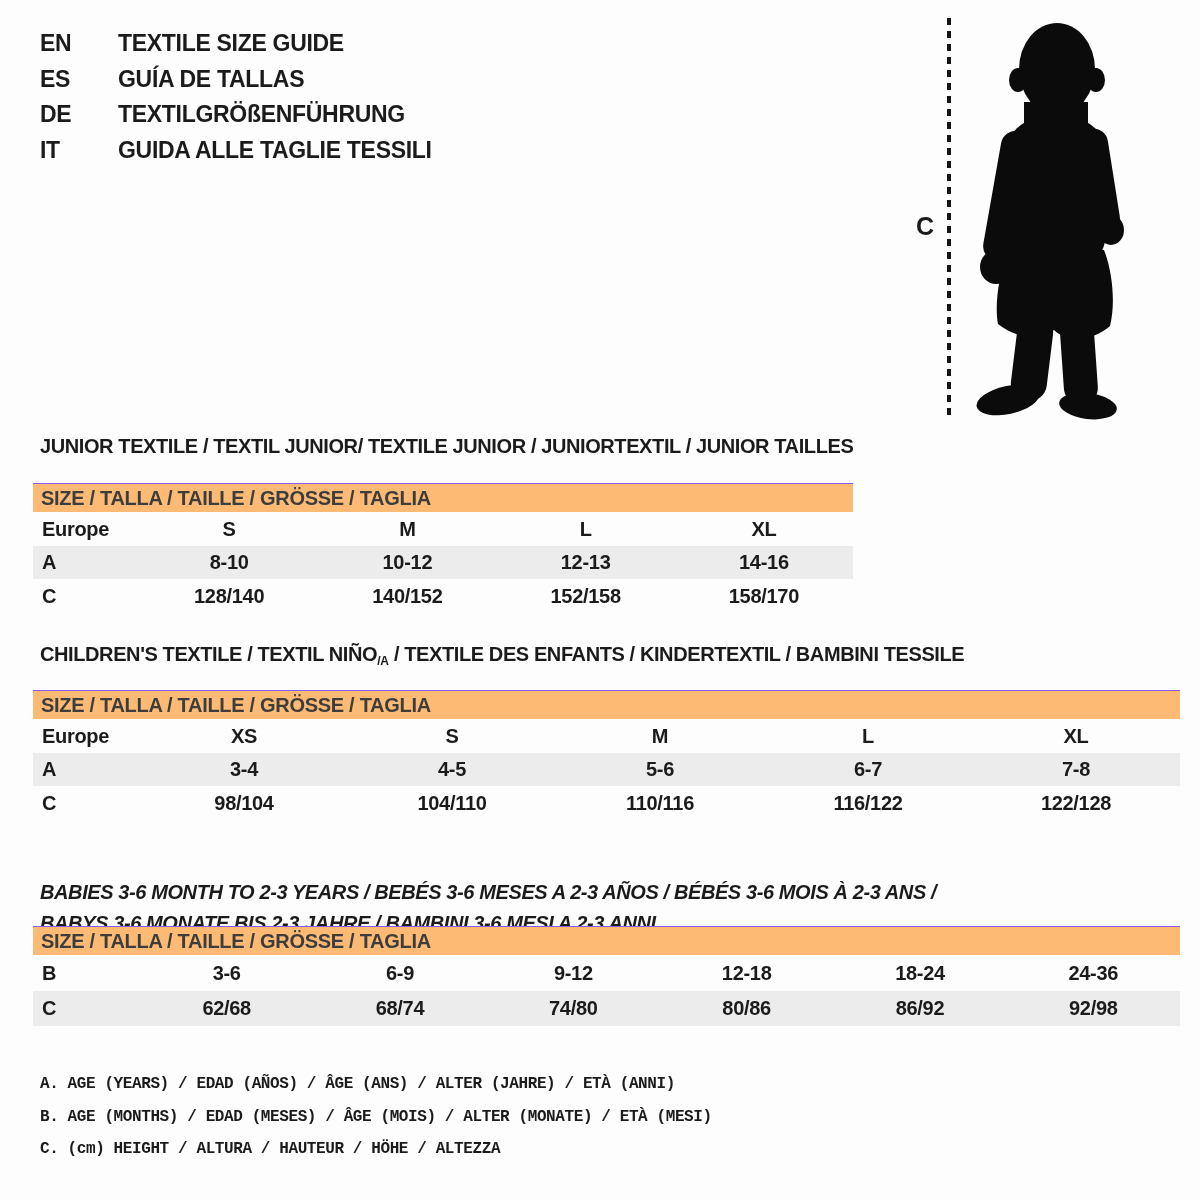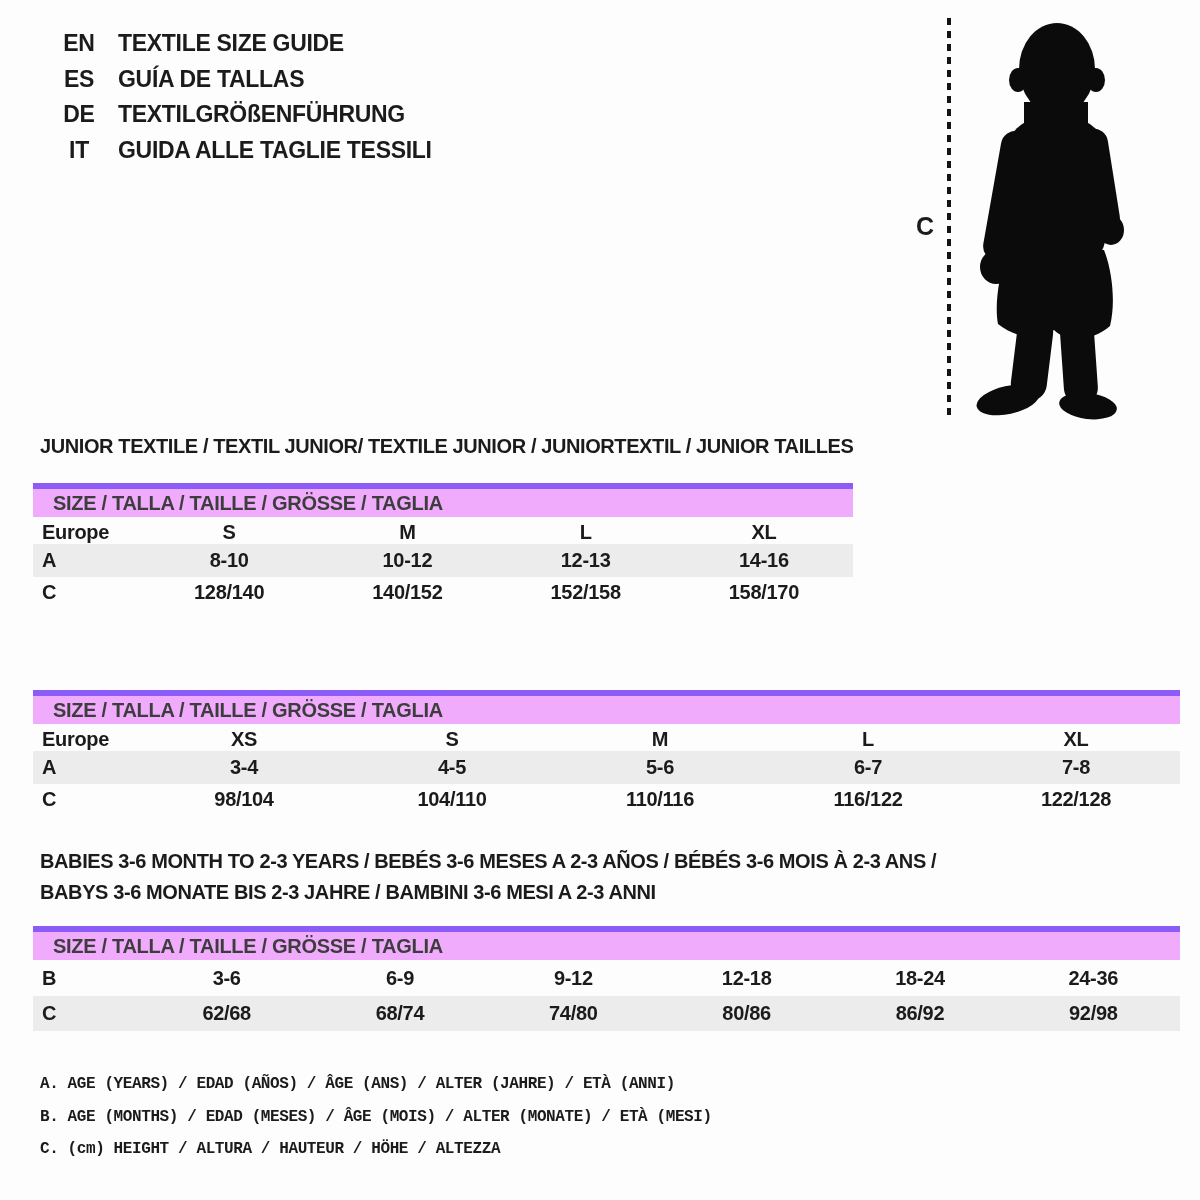--- a/index.html
+++ b/index.html
@@ -4,42 +4,42 @@
 <style>
   html,body{margin:0;padding:0;background:#ffffff;}
   .canvas{
     position:relative;width:1200px;height:1200px;background:#fdfdfd;
     font-family:"Liberation Sans",sans-serif;font-weight:700;color:#1b1b1b;
     letter-spacing:-0.3px;overflow:hidden;
   }
   
   .lang-list{position:absolute;left:40px;top:26px;font-size:23px;}
   .lang-row{display:flex;line-height:35.5px;}
-  .lang-code{width:78px;text-align:center;}
+  .lang-code{width:78px;}
   
   .fig-line{
     position:absolute;left:947px;top:18px;width:4px;height:398px;
     background:repeating-linear-gradient(to bottom,#141414 0 7px,transparent 7px 13px);
   }
   .fig-c{position:absolute;left:916px;top:212px;font-size:25px;}
   .fig-svg{position:absolute;left:966px;top:12px;}
   
   .section-title{position:absolute;left:40px;font-size:20px;line-height:31px;letter-spacing:-0.4px;}
   .sub{font-size:12px;vertical-align:-4px;letter-spacing:-0.2px;}
   
   .size-table{position:absolute;left:33px;font-size:20px;}
   .size-bar{
-    background:#f0abfc;color:#3d3d3d;height:28px;display:flex;align-items:center;
-    padding-left:20px;border-top:6px solid #8b5cf6;
+    background:#fdba74;color:#3d3d3d;height:28px;display:flex;align-items:center;
+    padding-left:8px;border-top:1px solid #8b5cf6;
   }
   .t-row{display:flex;align-items:center;}
   .t-label{width:107px;padding-left:9px;box-sizing:border-box;}
   .t-cell{flex:1;text-align:center;}
   .alt{background:#ececec;}
-  .h34{height:27px;align-items:flex-end;} .h33{height:33px;} .h36{height:36px;} .h35{height:35px;}
+  .h34{height:34px;} .h33{height:33px;} .h36{height:36px;} .h35{height:35px;}
   
   .legend{position:absolute;left:40px;top:1068px;font-size:16px;letter-spacing:-0.4px;font-family:Liberation Mono, monospace;}
   .legend-row{line-height:32.5px;}
 </style>
 </head>
 <body>
 
 <div class="canvas">
 
   <div class="lang-list">
@@ -101,20 +101,21 @@
     </div>
     <div class="t-row h34">
       <div class="t-label">C</div>
       <div class="t-cell">128/140</div>
       <div class="t-cell">140/152</div>
       <div class="t-cell">152/158</div>
       <div class="t-cell">158/170</div>
     </div>
   </div>
 
+  <div class="section-title" style="top:639px;"><span>CHILDREN'S TEXTILE / TEXTIL NIÑO</span><span class="sub">/A</span><span> / TEXTILE DES ENFANTS / KINDERTEXTIL / BAMBINI TESSILE</span></div>
   <div class="size-table" style="top:690px;width:1147px;">
     <div class="size-bar">SIZE / TALLA / TAILLE / GRÖSSE / TAGLIA</div>
     <div class="t-row h34">
       <div class="t-label">Europe</div>
       <div class="t-cell">XS</div>
       <div class="t-cell">S</div>
       <div class="t-cell">M</div>
       <div class="t-cell">L</div>
       <div class="t-cell">XL</div>
     </div>
@@ -129,21 +130,21 @@
     <div class="t-row h34">
       <div class="t-label">C</div>
       <div class="t-cell">98/104</div>
       <div class="t-cell">104/110</div>
       <div class="t-cell">110/116</div>
       <div class="t-cell">116/122</div>
       <div class="t-cell">122/128</div>
     </div>
   </div>
 
-  <div class="section-title" style="top:846px;">
+  <div class="section-title" style="top:877px;font-style:italic;">
     <div>BABIES 3-6 MONTH TO 2-3 YEARS / BEBÉS 3-6 MESES A 2-3 AÑOS / BÉBÉS 3-6 MOIS À 2-3 ANS /</div>
     <div>BABYS 3-6 MONATE BIS 2-3 JAHRE / BAMBINI 3-6 MESI A 2-3 ANNI</div>
   </div>
   <div class="size-table" style="top:926px;width:1147px;">
     <div class="size-bar">SIZE / TALLA / TAILLE / GRÖSSE / TAGLIA</div>
     <div class="t-row h36">
       <div class="t-label">B</div>
       <div class="t-cell">3-6</div>
       <div class="t-cell">6-9</div>
       <div class="t-cell">9-12</div>

